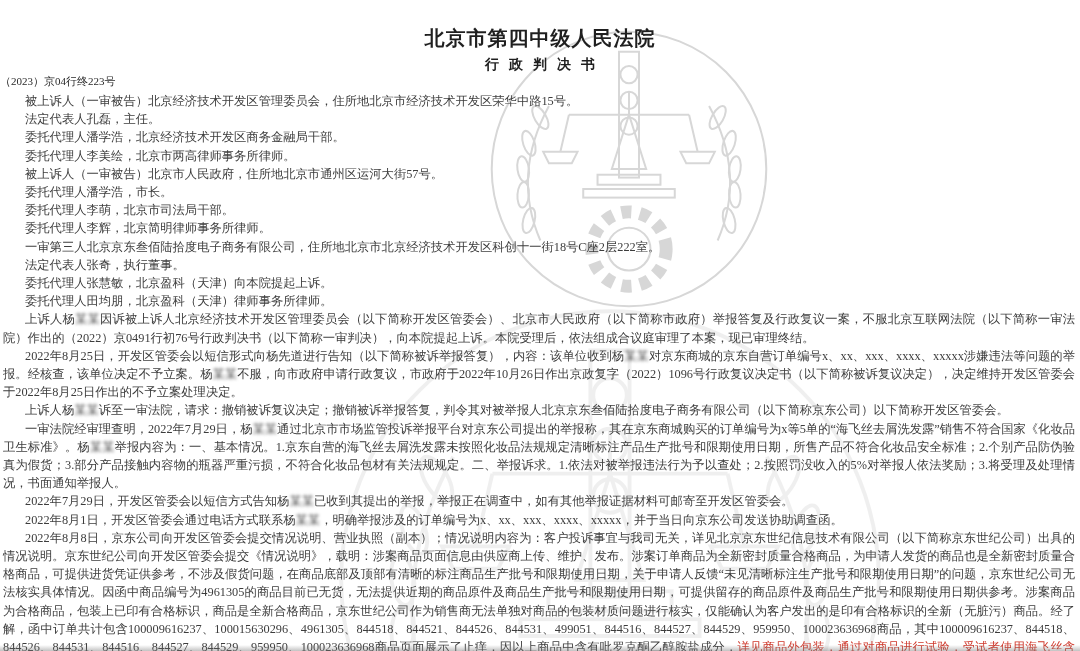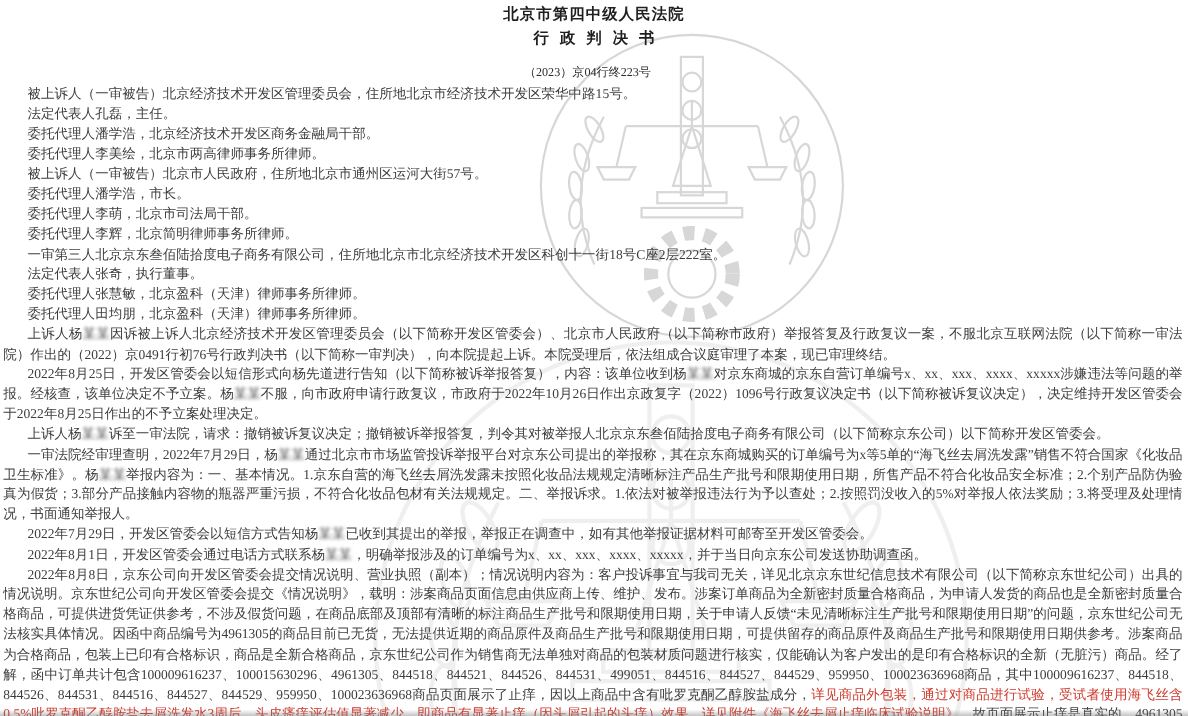--- a/index.html
+++ b/index.html
@@ -13,30 +13,30 @@
   .page { position: relative; width: 1080px; height: 651px; background: #ffffff; overflow: hidden; }
 
   .wm { position: absolute; z-index: 0; pointer-events: none; }
   .wm svg { width: 100%; height: 100%; }
   .wm-main  { left: 486px; top: 26px;  width: 286px; height: 286px; }
   .wm-faint { left: 330px; top: 300px; width: 560px; height: 560px; opacity: .38; }
 
   .doc-header, .doc-body { position: relative; z-index: 1; }
 
   .court-name {
-    margin-top: 4px; text-align: center;
-    font-size: 14px; font-weight: bold; color: #1f1f1f; letter-spacing: 1px;
+    margin-top: 25px; text-align: center;
+    font-size: 20px; font-weight: bold; color: #1f1f1f; letter-spacing: 1px;
   }
   .doc-type {
     margin-top: 4px; text-align: center;
     font-size: 14px; font-weight: bold; color: #1f1f1f;
     letter-spacing: 10px; text-indent: 10px;
   }
   .case-number {
-    margin-top: 14px; padding-right: 12px; text-align: center;
+    margin-top: 0; padding-right: 12px; text-align: left;
     font-size: 11px; color: #2a2a2a;
   }
 
   .doc-body {
     margin: 3px 5px 0 3px;
     font-size: 12.3px; line-height: 18.2px; color: #3c3c3c;
     text-align: justify; text-justify: inter-character;
   }
   .doc-body p { margin: 0; text-indent: 22px; }
 
@@ -110,21 +110,21 @@
     <p>被上诉人（一审被告）北京经济技术开发区管理委员会，住所地北京市经济技术开发区荣华中路15号。</p>
     <p>法定代表人孔磊，主任。</p>
     <p>委托代理人潘学浩，北京经济技术开发区商务金融局干部。</p>
     <p>委托代理人李美绘，北京市两高律师事务所律师。</p>
     <p>被上诉人（一审被告）北京市人民政府，住所地北京市通州区运河大街57号。</p>
     <p>委托代理人潘学浩，市长。</p>
     <p>委托代理人李萌，北京市司法局干部。</p>
     <p>委托代理人李辉，北京简明律师事务所律师。</p>
     <p>一审第三人北京京东叁佰陆拾度电子商务有限公司，住所地北京市北京经济技术开发区科创十一街18号C座2层222室。</p>
     <p>法定代表人张奇，执行董事。</p>
-    <p>委托代理人张慧敏，北京盈科（天津）律师事务所律师。</p>
+    <p>委托代理人张慧敏，北京盈科（天津）向本院提起上诉。</p>
     <p>委托代理人田均朋，北京盈科（天津）律师事务所律师。</p>
     <p><span>上诉人杨</span><span class="redact">某某</span><span>因诉被上诉人北京经济技术开发区管理委员会（以下简称开发区管委会）、北京市人民政府（以下简称市政府）举报答复及行政复议一案，不服北京互联网法院（以下简称一审法院）作出的（2022）京0491行初76号行政判决书（以下简称一审判决），向本院提起上诉。本院受理后，依法组成合议庭审理了本案，现已审理终结。</span></p>
     <p><span>2022年8月25日，开发区管委会以短信形式向杨先道进行告知（以下简称被诉举报答复），内容：该单位收到杨</span><span class="redact">某某</span><span>对京东商城的京东自营订单编号x、xx、xxx、xxxx、xxxxx涉嫌违法等问题的举报。经核查，该单位决定不予立案。杨</span><span class="redact">某某</span><span>不服，向市政府申请行政复议，市政府于2022年10月26日作出京政复字（2022）1096号行政复议决定书（以下简称被诉复议决定），决定维持开发区管委会于2022年8月25日作出的不予立案处理决定。</span></p>
     <p><span>上诉人杨</span><span class="redact">某某</span><span>诉至一审法院，请求：撤销被诉复议决定；撤销被诉举报答复，判令其对被举报人北京京东叁佰陆拾度电子商务有限公司（以下简称京东公司）以下简称开发区管委会。</span></p>
     <p><span>一审法院经审理查明，2022年7月29日，杨</span><span class="redact">某某</span><span>通过北京市市场监管投诉举报平台对京东公司提出的举报称，其在京东商城购买的订单编号为x等5单的“海飞丝去屑洗发露”销售不符合国家《化妆品卫生标准》。杨</span><span class="redact">某某</span><span>举报内容为：一、基本情况。1.京东自营的海飞丝去屑洗发露未按照化妆品法规规定清晰标注产品生产批号和限期使用日期，所售产品不符合化妆品安全标准；2.个别产品防伪验真为假货；3.部分产品接触内容物的瓶器严重污损，不符合化妆品包材有关法规规定。二、举报诉求。1.依法对被举报违法行为予以查处；2.按照罚没收入的5%对举报人依法奖励；3.将受理及处理情况，书面通知举报人。</span></p>
     <p><span>2022年7月29日，开发区管委会以短信方式告知杨</span><span class="redact">某某</span><span>已收到其提出的举报，举报正在调查中，如有其他举报证据材料可邮寄至开发区管委会。</span></p>
     <p><span>2022年8月1日，开发区管委会通过电话方式联系杨</span><span class="redact">某某</span><span>，明确举报涉及的订单编号为x、xx、xxx、xxxx、xxxxx，并于当日向京东公司发送协助调查函。</span></p>
     <p><span>2022年8月8日，京东公司向开发区管委会提交情况说明、营业执照（副本）；情况说明内容为：客户投诉事宜与我司无关，详见北京京东世纪信息技术有限公司（以下简称京东世纪公司）出具的情况说明。京东世纪公司向开发区管委会提交《情况说明》，载明：涉案商品页面信息由供应商上传、维护、发布。涉案订单商品为全新密封质量合格商品，为申请人发货的商品也是全新密封质量合格商品，可提供进货凭证供参考，不涉及假货问题，在商品底部及顶部有清晰的标注商品生产批号和限期使用日期，关于申请人反馈“未见清晰标注生产批号和限期使用日期”的问题，京东世纪公司无法核实具体情况。因函中商品编号为4961305的商品目前已无货，无法提供近期的商品原件及商品生产批号和限期使用日期，可提供留存的商品原件及商品生产批号和限期使用日期供参考。涉案商品为合格商品，包装上已印有合格标识，商品是全新合格商品，京东世纪公司作为销售商无法单独对商品的包装材质问题进行核实，仅能确认为客户发出的是印有合格标识的全新（无脏污）商品。经了解，函中订单共计包含100009616237、100015630296、4961305、844518、844521、844526、844531、499051、844516、844527、844529、959950、100023636968商品，其中100009616237、844518、844526、844531、844516、844527、844529、959950、100023636968商品页面展示了止痒，因以上商品中含有吡罗克酮乙醇胺盐成分，</span><span class="red">详见商品外包装，通过对商品进行试验，受试者使用海飞丝含0.5%吡罗克酮乙醇胺盐去屑洗发水3周后，头皮瘙痒评估值显著减少，即商品有显著止痒（因头屑引起的头痒）效果，详见附件《海飞丝去屑止痒临床试验说明》</span><span>，故页面展示止痒是真实的。4961305商品页面展示了止痒，商品外包装已展示：海洋矿物配方，具有深层净化和纾缓止痒的功效。海飞丝3D头皮护理洗发水，配方专为男士设计微米泡沫融汇海洋矿物，去屑去油止痒，配方可洗去头油及造型残留，深层净化，含绿茶精华，故页面展示止痒是真实的。虽100015630296、844521、499051商品也含有吡罗克酮乙醇胺盐成分，但其商品页面未展示“止痒”，涉案商品页面展示的止痒是指由头屑引发的头皮瘙痒，止痒是指去除头屑而解决头痒问题。止痒不在《化妆品功效宣称评价规范》中，商品也不属于特殊化妆品，无需作为特殊化妆品注册，无特殊化妆品注册证可提供，故不存在客户反馈“应当作为特殊化妆品注册，实际未注册”的情况。100009616237、844516商品均为</span></p>
   </div>
 

